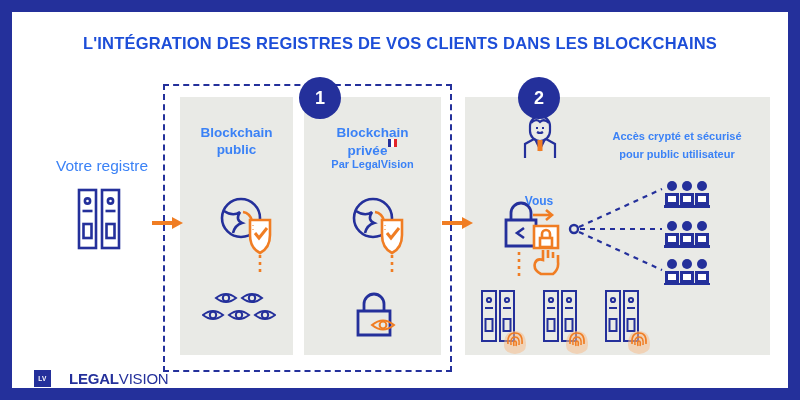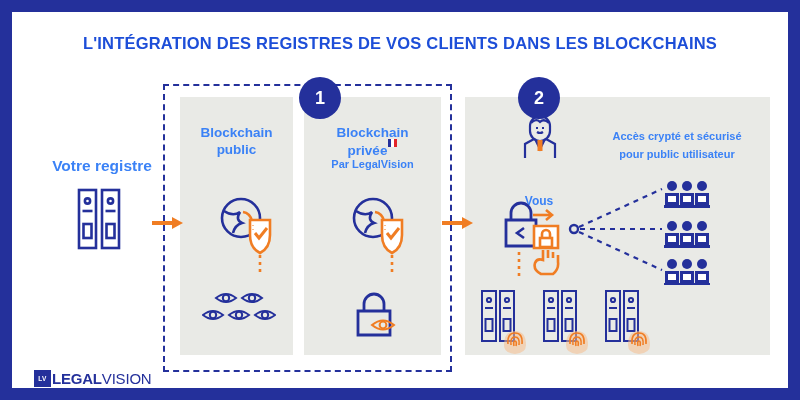--- a/index.html
+++ b/index.html
@@ -38,21 +38,21 @@
     position:absolute;width:42px;height:42px;border-radius:50%;
     background:#24309b;color:#fff;font-size:18px;font-weight:bold;
     display:flex;align-items:center;justify-content:center;
     z-index:5;
   }
   #circle-1{left:287px;top:65px;}
   #circle-2{left:506px;top:65px;}
 
   
   .lbl{position:absolute;color:#3b82f6;text-align:center;}
-  #votre-registre{left:14px;top:145px;width:152px;font-size:15.5px;font-weight:bold;}
+  #votre-registre{left:14px;top:145px;width:152px;font-size:15.5px;font-weight:normal;}
   #h-public{left:168px;top:112px;width:113px;font-size:13.5px;font-weight:bold;line-height:17px;}
   #h-private{left:292px;top:112px;width:137px;font-size:13.5px;font-weight:bold;line-height:17px;}
   #sub-private{left:292px;top:146px;width:137px;font-size:11px;font-weight:bold;text-align:center;}
   #h-access{left:565px;top:115px;width:200px;font-size:11px;font-weight:bold;line-height:18px;}
   #lbl-vous{left:495px;top:150px;width:64px;font-size:12px;font-weight:bold;margin-top:32px;}
 
   .flag{
     display:inline-block;width:9px;height:8px;vertical-align:super;
     margin-left:1px;position:relative;top:-2px;
     background:linear-gradient(to right,#24309b 0 33.3%,#ffffff 33.3% 66.6%,#e2242a 66.6% 100%);
@@ -66,21 +66,21 @@
   #eyes-public{left:190px;top:277px;}
   #globe-private{left:336px;top:182px;}
   #lock-private{left:343px;top:277px;}
   #person-vous{left:504px;top:100px;}
   #unlock-access{left:491px;top:186px;}
   #fan-lines{left:556px;top:170px;}
   #groups{left:652px;top:168px;}
   #fingerprint-row{left:468px;top:277px;}
 
   
-  #logo{position:absolute;left:22px;top:358px;display:flex;align-items:center;gap:1px;}
+  #logo{position:absolute;left:22px;top:358px;display:flex;align-items:center;gap:18px;}
   #logo-mark{
     width:17px;height:17px;background:#24309b;color:#fff;font-size:6.5px;
     font-weight:bold;display:flex;align-items:center;justify-content:center;
     letter-spacing:.3px;
   }
   #logo-text{font-size:15px;color:#24309b;letter-spacing:-.2px;}
   #logo-text .b{font-weight:bold;}
 </style>
 </head>
 <body>

